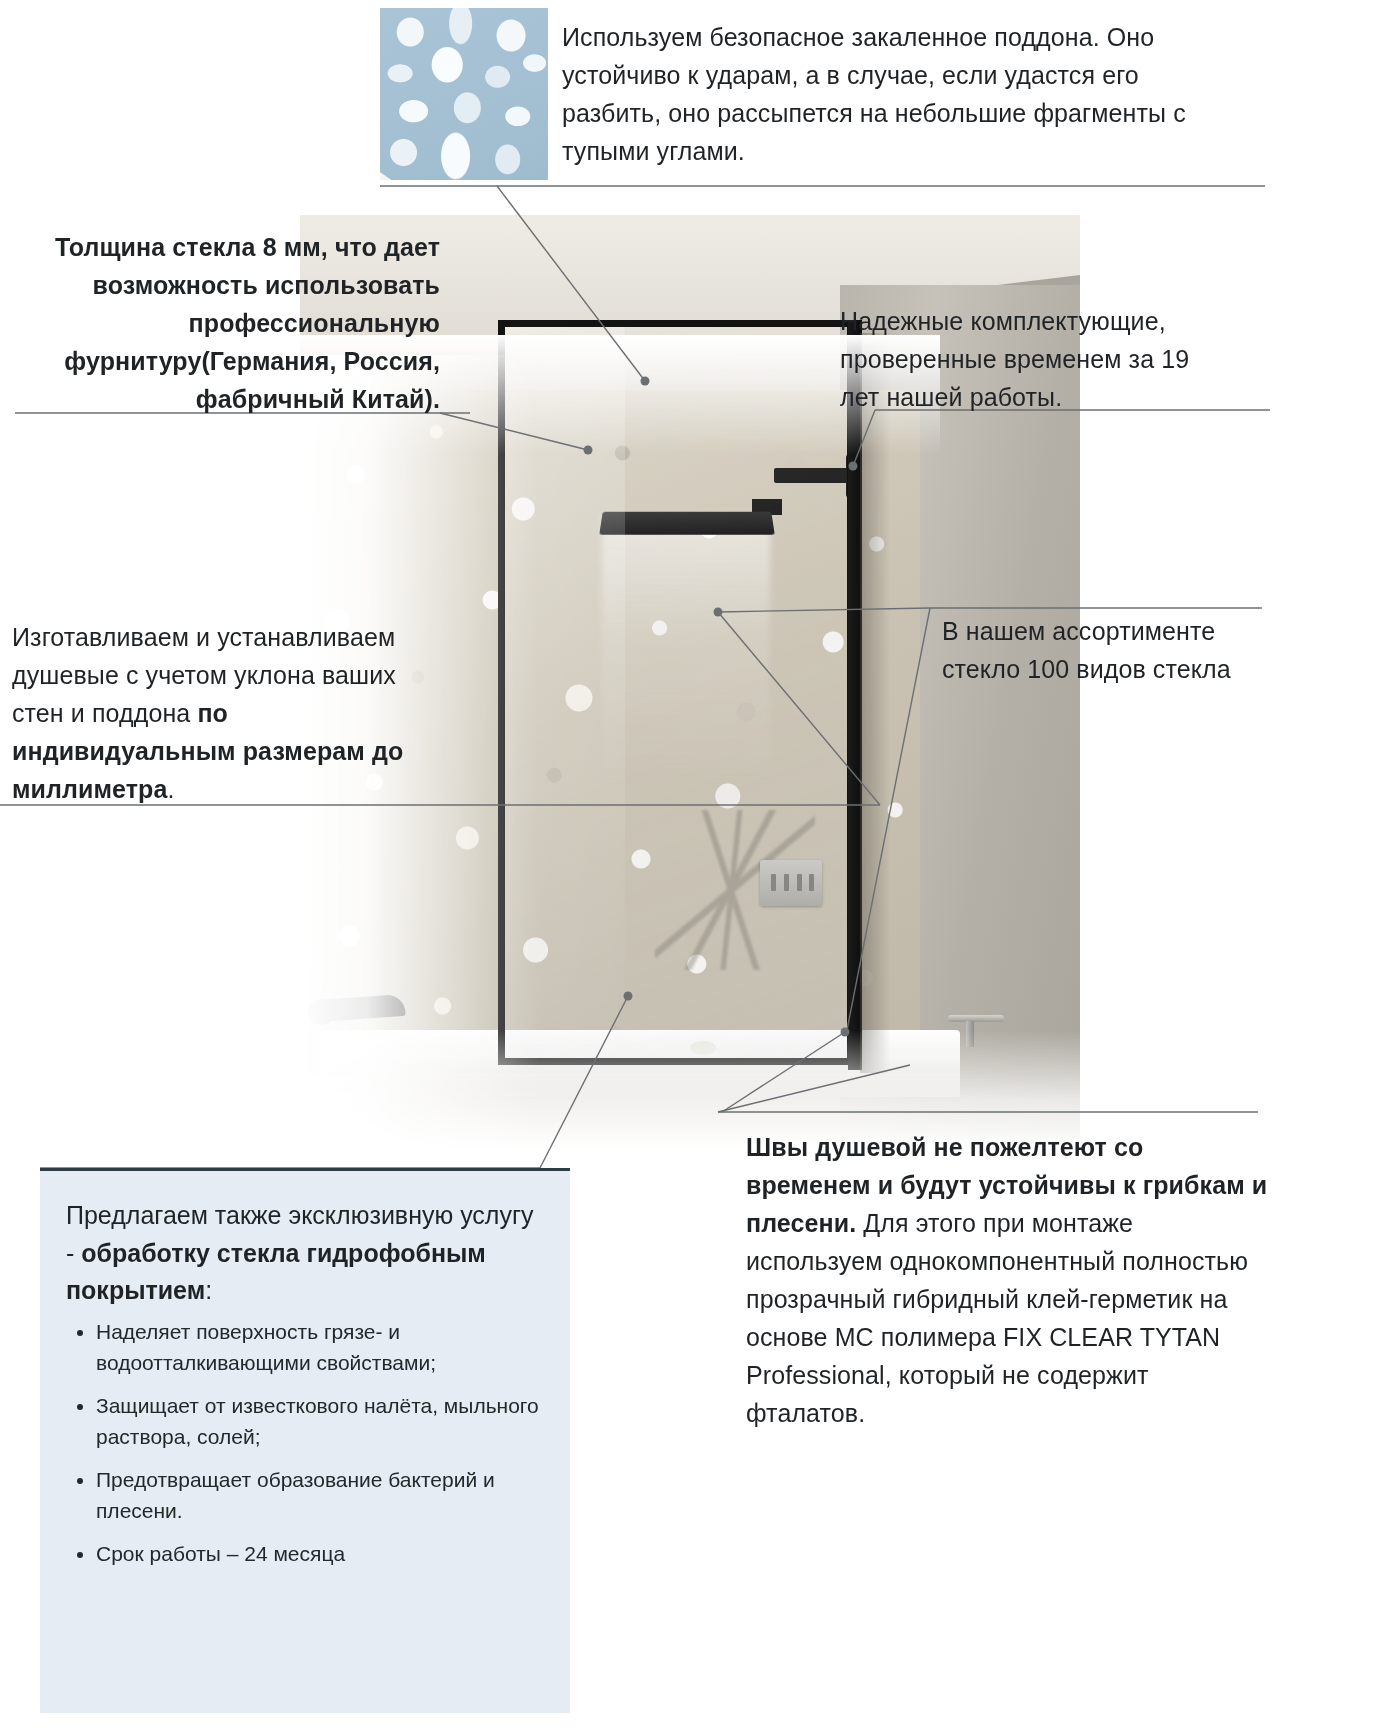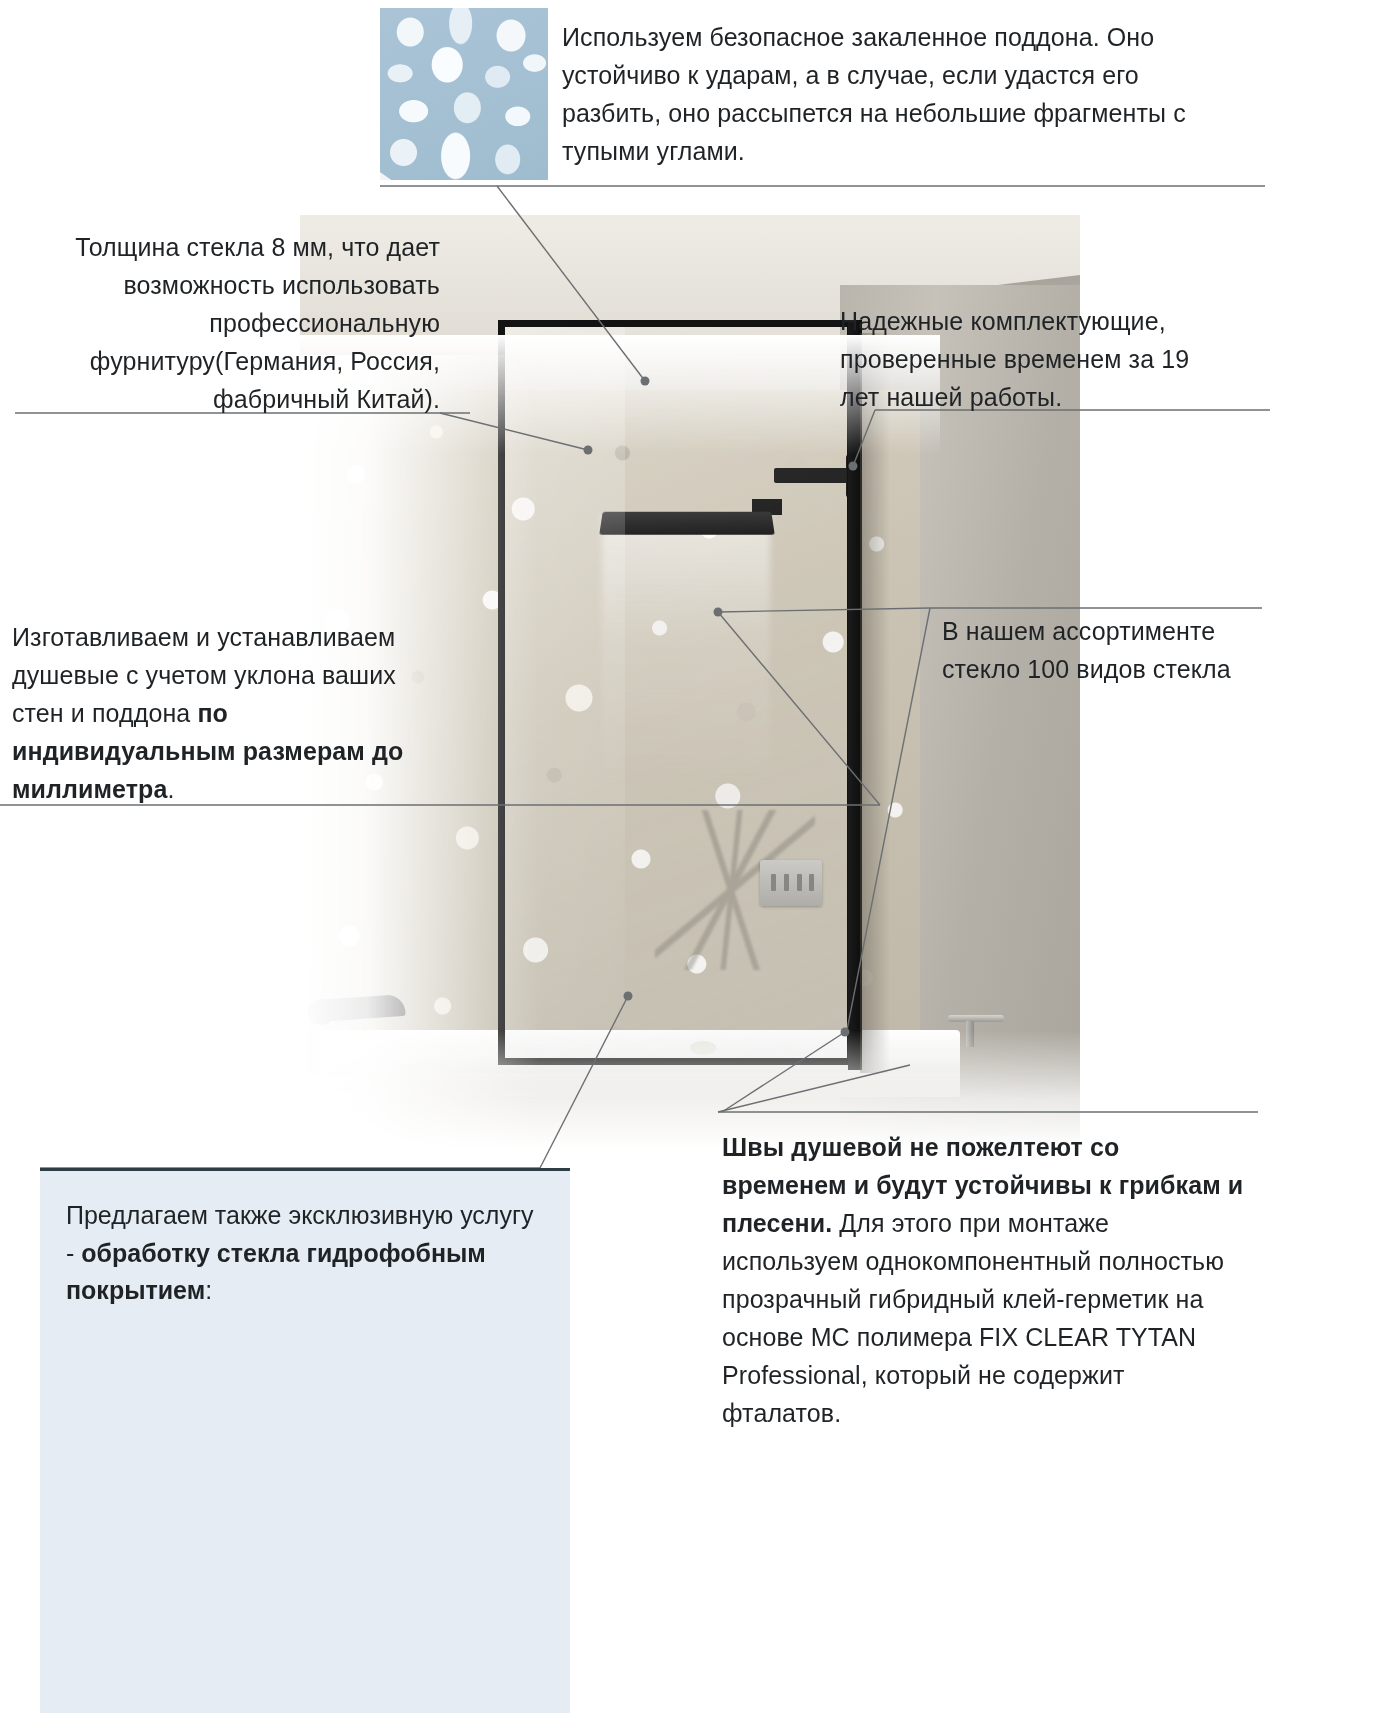--- a/index.html
+++ b/index.html
@@ -232,25 +232,25 @@
       radial-gradient(ellipse at 20% 60%, #f6fafd 0 14px, transparent 15px),
       radial-gradient(ellipse at 52% 58%, #e3edf4 0 13px, transparent 14px),
       radial-gradient(ellipse at 82% 63%, #f2f8fb 0 12px, transparent 13px),
       radial-gradient(ellipse at 14% 84%, #eaf2f7 0 13px, transparent 14px),
       radial-gradient(ellipse at 45% 86%, #f8fbfe 0 14px, transparent 15px),
       radial-gradient(ellipse at 76% 88%, #e1ebf3 0 12px, transparent 13px),
       linear-gradient(160deg,#aac4d6,#9fbccf);
   }
 
   #tb-tempered { left: 562px; top: 18px; width: 625px; }
-  #tb-thickness { left: 10px; top: 228px; width: 430px; text-align: right; }
+  #tb-thickness { left: 10px; top: 228px; width: 430px; text-align: right; font-weight: bold; }
   #tb-hardware { left: 840px; top: 302px; width: 370px; }
   #tb-custom { left: 12px; top: 618px; width: 400px; }
   #tb-assortment { left: 942px; top: 612px; width: 330px; }
-  #tb-seams { left: 722px; top: 1128px; width: 525px; }
+  #tb-seams { left: 746px; top: 1128px; width: 525px; }
 
   
   #box-hydrophobic {
     position: absolute; left: 40px; top: 1168px; width: 530px; height: 545px;
     background: #e6ecf3;
     border-top: 3px solid #2f3e46;
     box-sizing: border-box;
     padding: 26px 31px 18px 26px;
   }
   #box-hydrophobic .intro {
@@ -371,13 +371,19 @@
 </div>
 
 <div class="tb" id="tb-seams">
   <b>Швы душевой не пожелтеют со временем и будут устойчивы к грибкам и плесени.</b><span> Для этого при монтаже используем однокомпонентный полностью прозрачный гибридный клей-герметик на основе МС полимера FIX CLEAR TYTAN Professional, который не содержит фталатов.</span>
 </div>
 
 <div id="box-hydrophobic">
   <p class="intro">
     <span>Предлагаем также эксклюзивную услугу - </span><b>обработку стекла гидрофобным покрытием</b><span>:</span>
   </p>
+  <ul>
+    <li>Наделяет поверхность грязе- и водоотталкивающими свойствами;</li>
+    <li>Защищает от известкового налёта, мыльного раствора, солей;</li>
+    <li>Предотвращает образование бактерий и плесени.</li>
+    <li>Срок работы – 24 месяца</li>
+  </ul>
 </div>
 
 </body></html>

